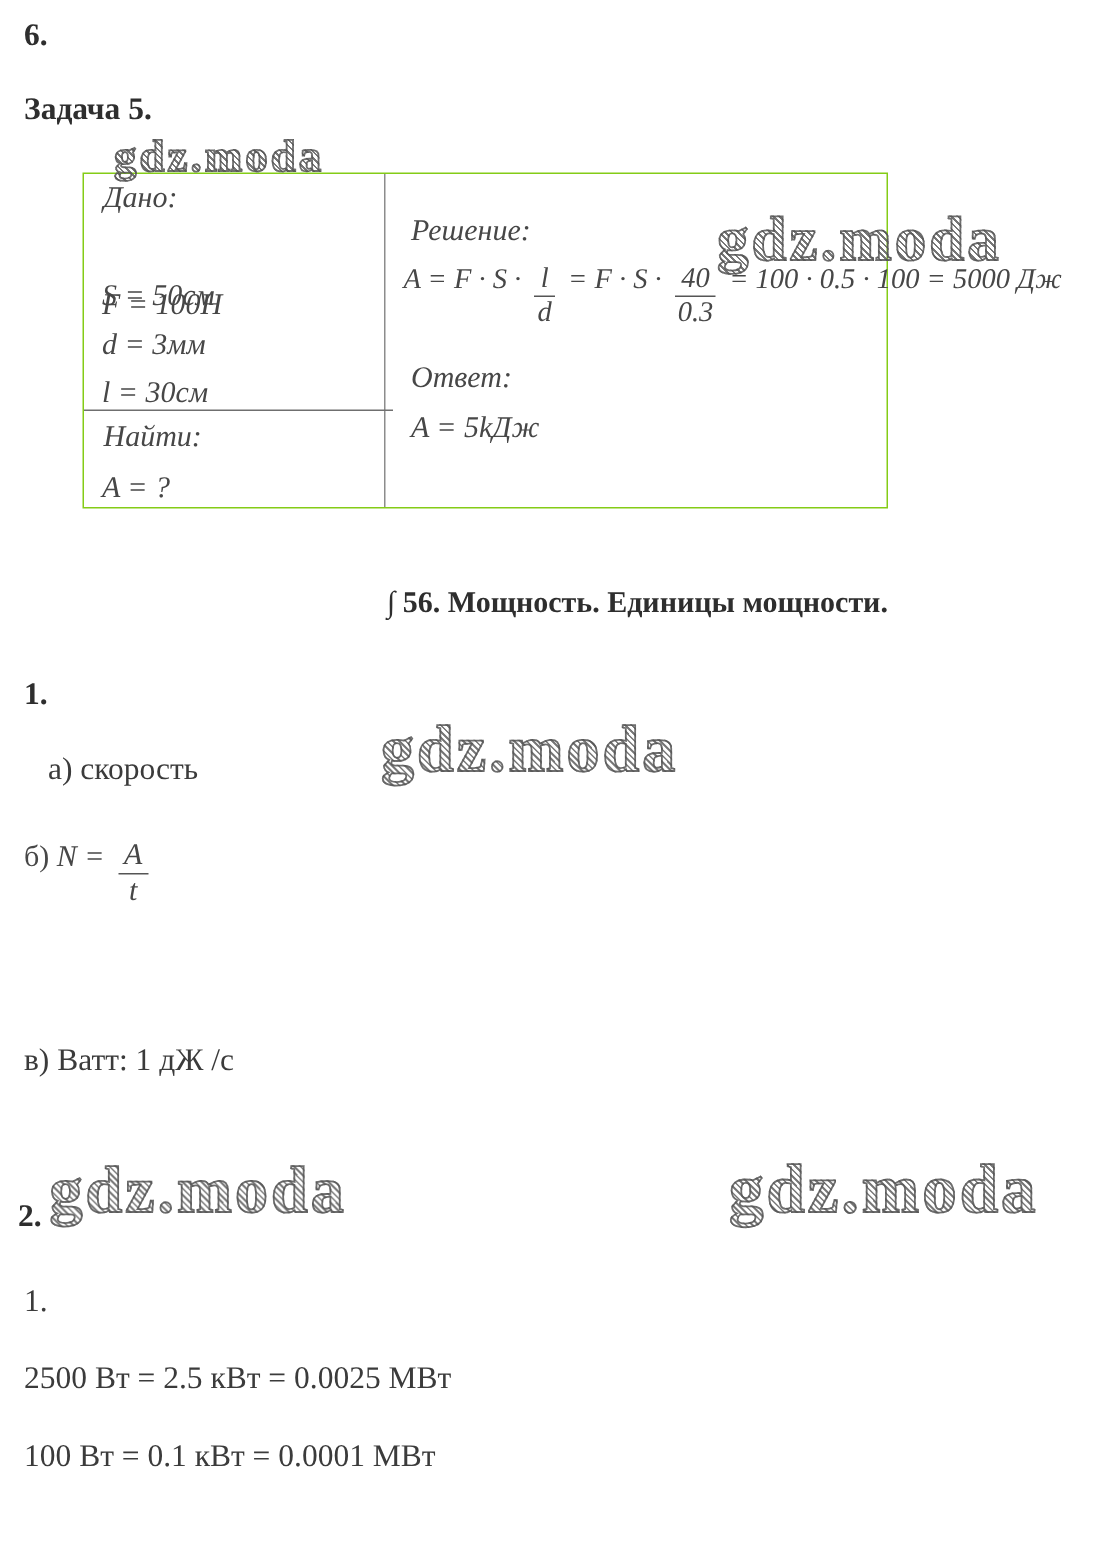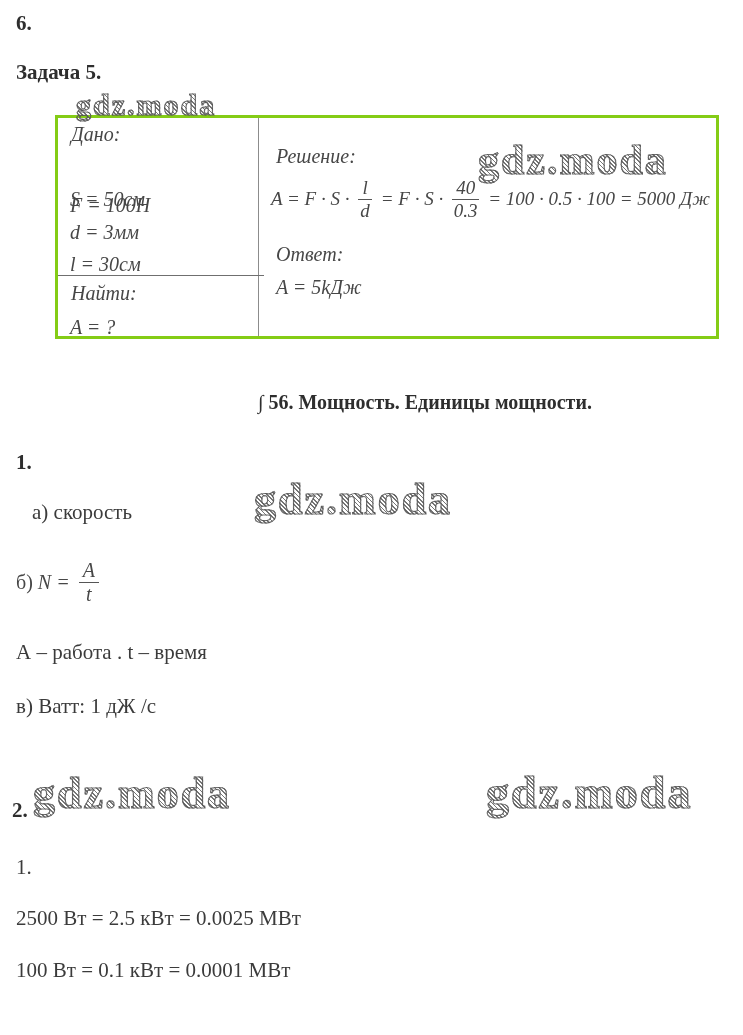--- a/index.html
+++ b/index.html
@@ -28,39 +28,39 @@
     -webkit-background-clip:text;
     background-clip:text;
     -webkit-text-fill-color:transparent;
     -webkit-text-stroke:1.2px rgba(85,85,85,0.85);
     z-index:3;
     pointer-events:none;
   }
   
   #task-table{
     position:absolute;left:55px;top:115px;
-    width:664px;height:224px;
-    border:3px solid #84cc16;
+    width:537px;height:224px;
+    border:1px solid #84cc16;
     box-sizing:border-box;
     z-index:1;
   }
   #table-col-divider{
     position:absolute;left:200px;top:0;bottom:0;
     width:0;border-left:1px solid #8c8c8c;
   }
   #given-find-divider{
     position:absolute;left:0;top:157px;width:206px;height:0;
     border-top:1px solid #6f6f6f;
   }
   .cellline{position:absolute;white-space:nowrap;font-style:italic;font-size:20px;color:#474747;}
   
   .frac{display:inline-block;text-align:center;vertical-align:middle;line-height:1.05;margin:0 4px;}
   .frac .num{display:block;border-bottom:1px solid #555;padding:0 4px 1px 4px;}
   .frac .den{display:block;padding-top:1px;}
-  .formula-row{display:flex;align-items:center;gap:5px;font-style:italic;color:#474747;}
+  .formula-row{display:flex;align-items:flex-start;gap:5px;font-style:italic;color:#474747;}
 </style>
 </head>
 <body>
 
 <div id="page">
 
   <div class="abs serif b t21" style="left:16px;top:11px;">6.</div>
 
   <div class="abs serif b t21" style="left:16px;top:60px;">Задача 5.</div>
 
@@ -111,21 +111,20 @@
 
   <div class="abs formula-row" style="left:16px;top:560px;font-size:20px;color:#474747;">
     <span style="font-style:normal;">б)</span>
     <span>N =</span>
     <span class="frac">
       <span class="num">A</span>
       <span class="den">t</span>
     </span>
   </div>
 
-  <div class="abs serif t21" style="left:16px;top:640px;">А – работа . t – время</div>
 
   <div class="abs serif t21" style="left:16px;top:694px;">в) Ватт: 1 дЖ /с</div>
 
 
   <div class="abs serif b t21" style="left:12px;top:798px;">2.</div>
 
   <div class="abs serif t21" style="left:16px;top:855px;">1.</div>
 
   <div class="abs serif t21" style="left:16px;top:906px;">2500 Вт = 2.5 кВт = 0.0025 МВт</div>
 

